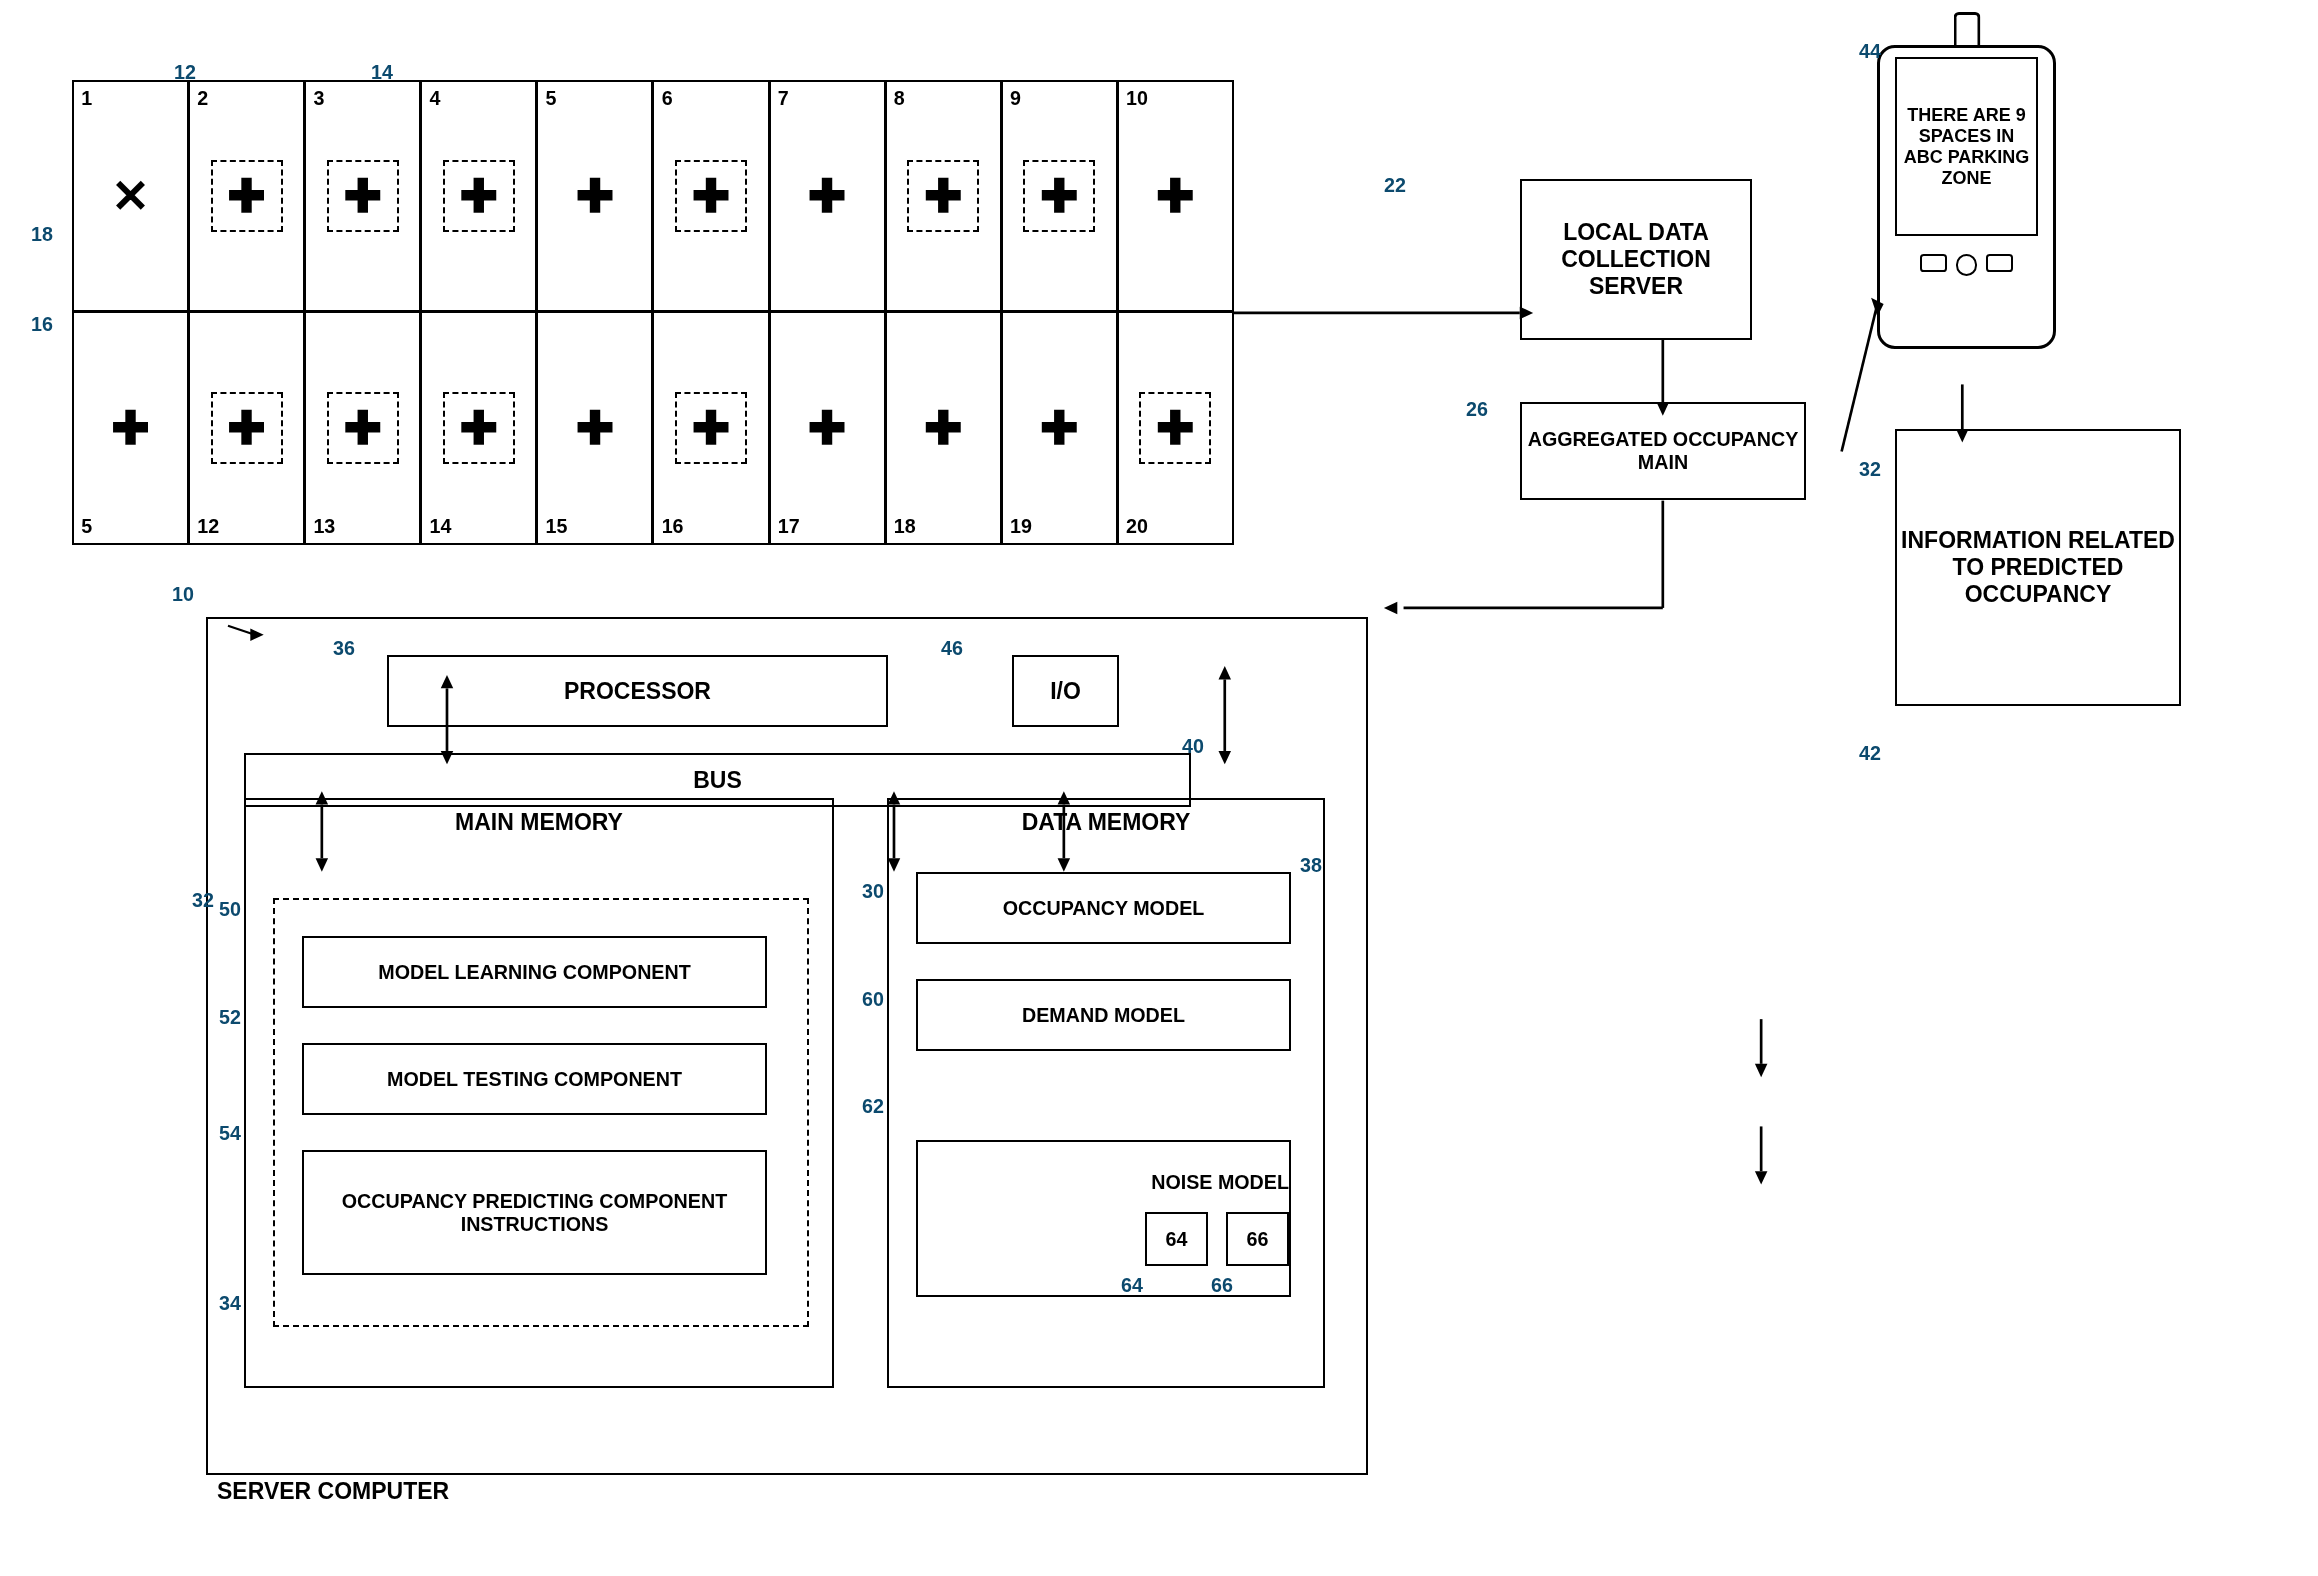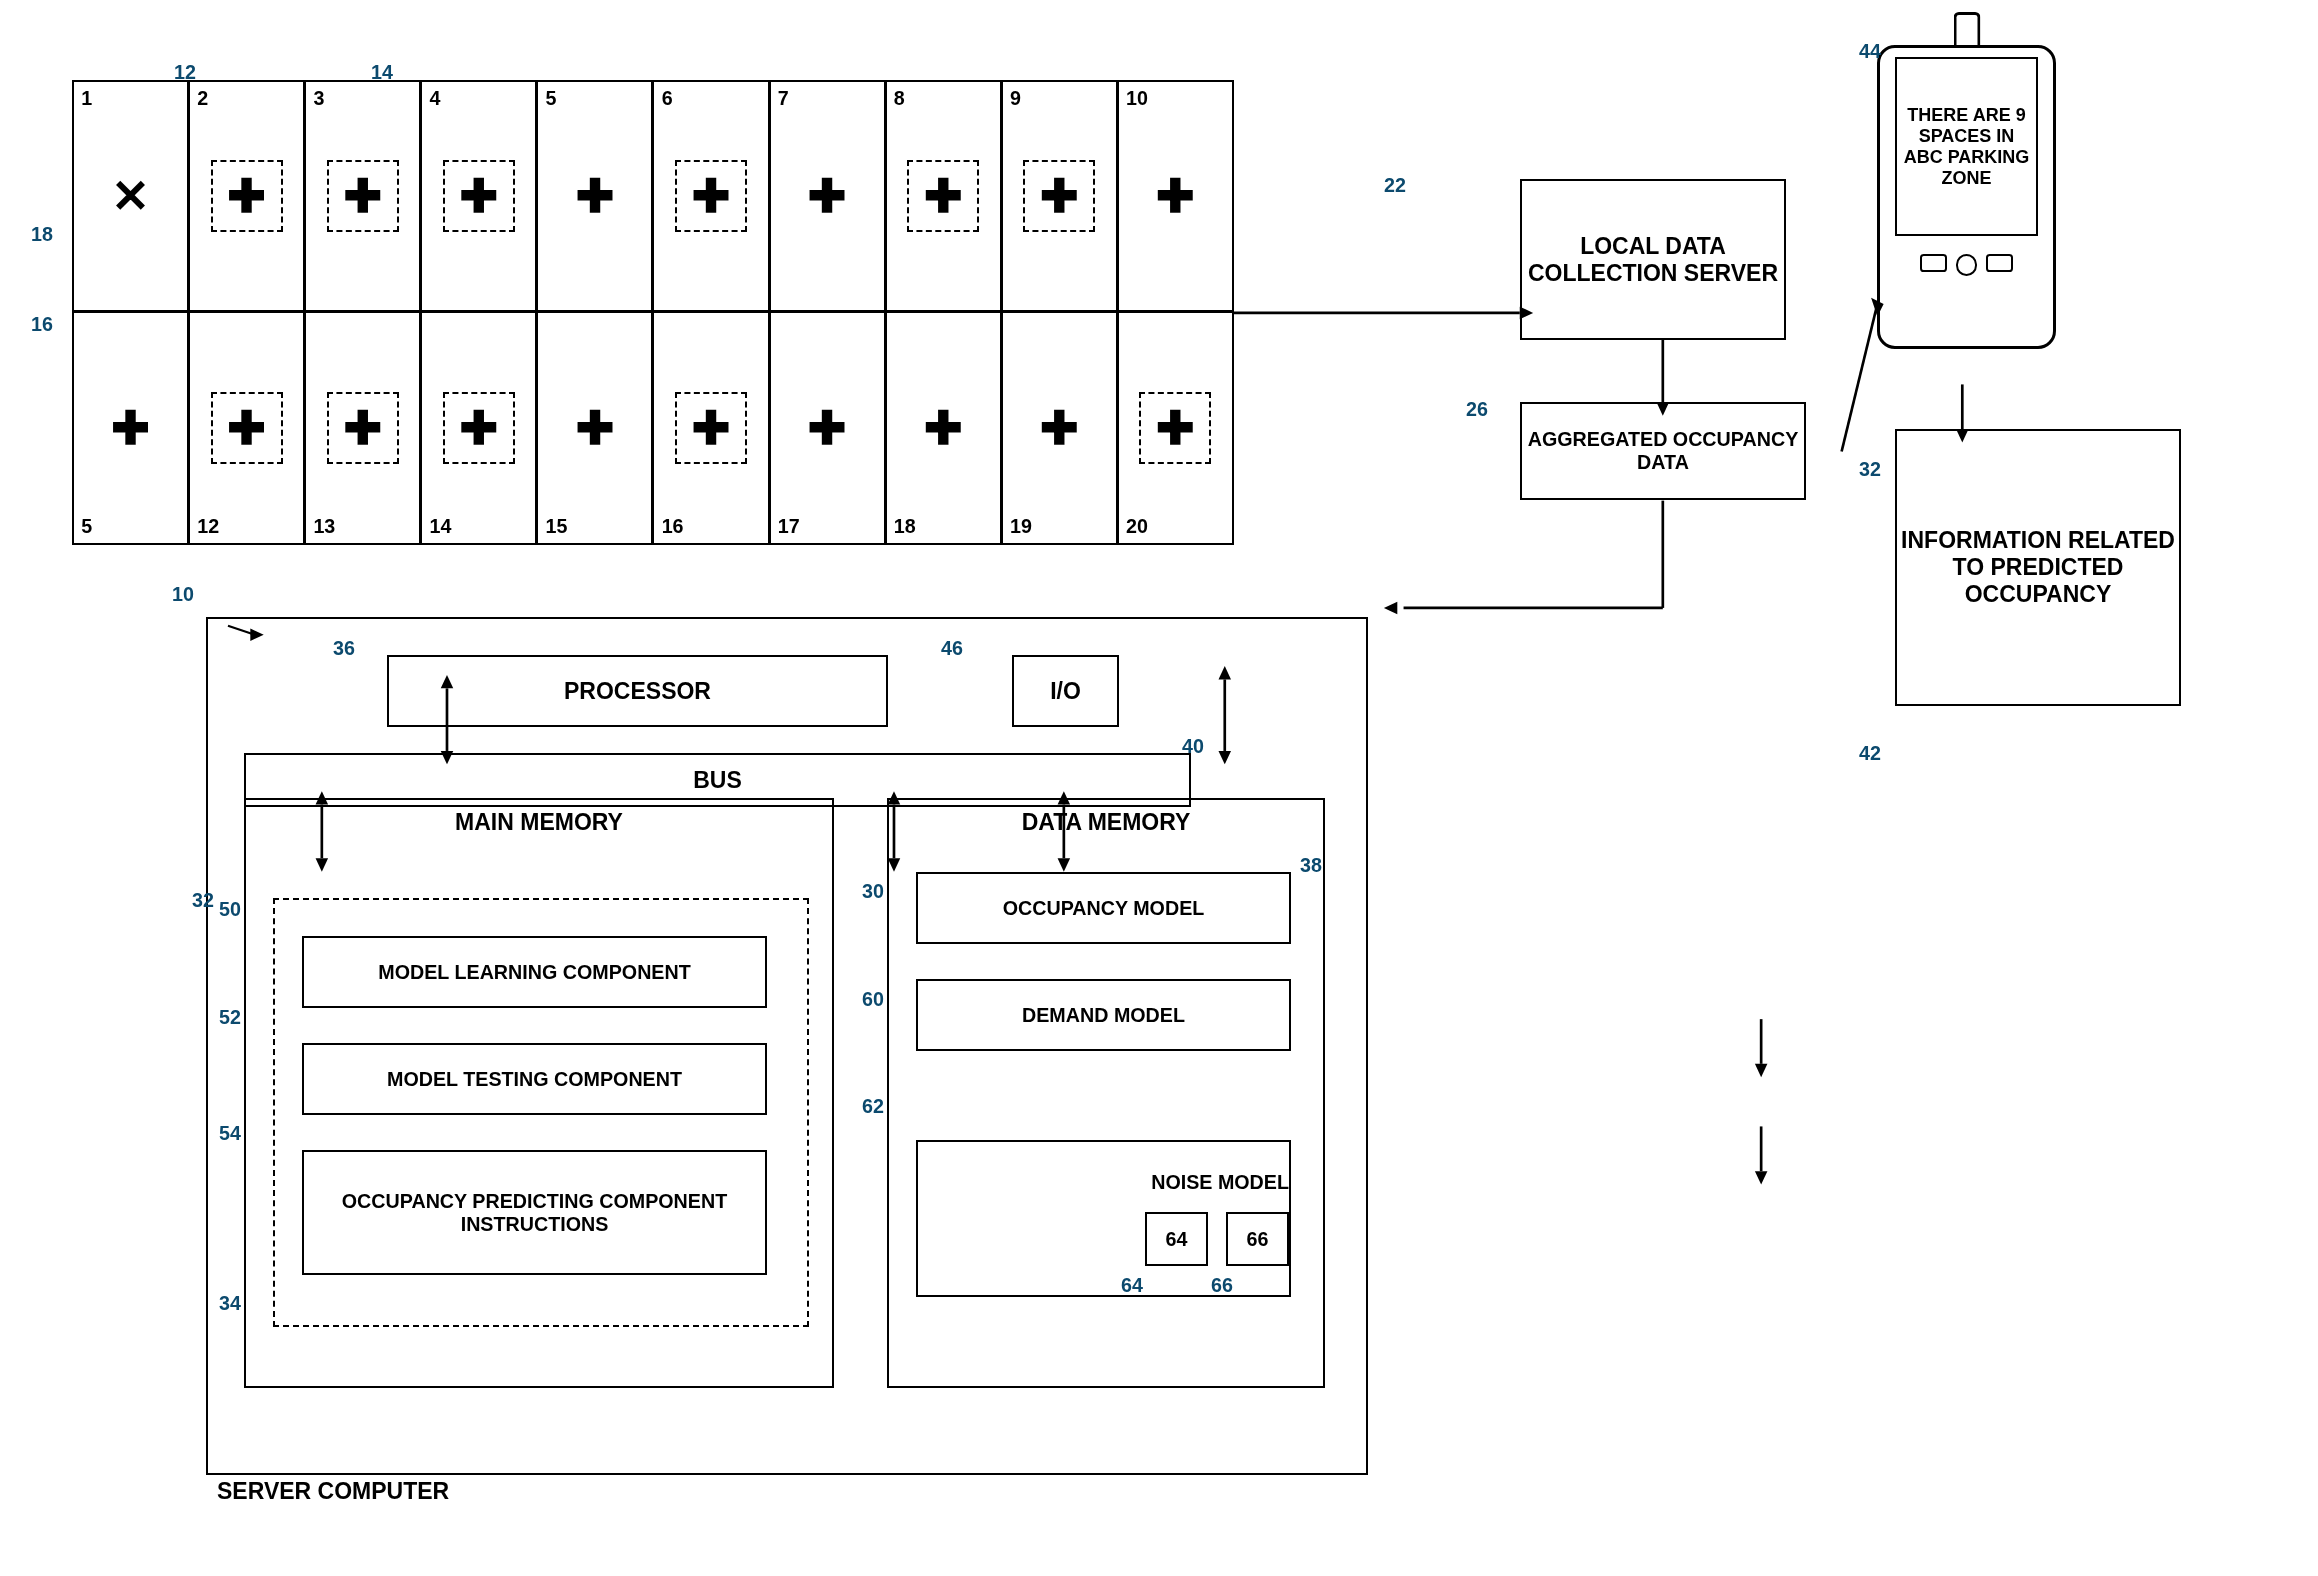--- a/index.html
+++ b/index.html
@@ -199,21 +199,21 @@
       justify-content: center;
       font-size: 23px;
       font-weight: bold;
     }
 
     
     .local-server-box {
       position: absolute;
       top: 179px;
       left: 1520px;
-      width: 266px;
+      width: 232px;
       height: 161px;
       border: 2.7px solid #000;
       display: flex;
       align-items: center;
       justify-content: flex-end;
       text-align: center;
       font-size: 21.5px;
       font-weight: bold;
       background: #fff;
     }
@@ -617,21 +617,21 @@
 
     <span class="server-label">SERVER COMPUTER</span>
   </div>
 
   <div class="local-server-box">
     <span class="box-text">LOCAL DATA COLLECTION SERVER</span>
   </div>
   <span class="ref-label" style="top:174px; left:1384px;">22</span>
 
   <div class="aggregated-box">
-    <span class="box-text" style="font-size:19.7px;">AGGREGATED OCCUPANCY DATA</span>
+    <span class="box-text" style="font-size:19.7px;">AGGREGATED OCCUPANCY MAIN</span>
   </div>
   <span class="ref-label" style="top:398px; left:1466px;">26</span>
   <span class="ref-label" style="top:458px; left:1859px;">32</span>
 
   <div class="mobile-device">
     <div class="mobile-body">
       <div class="mobile-antenna"></div>
       <div class="mobile-screen">
         <span>THERE ARE 9 SPACES IN ABC PARKING ZONE</span>
       </div>

